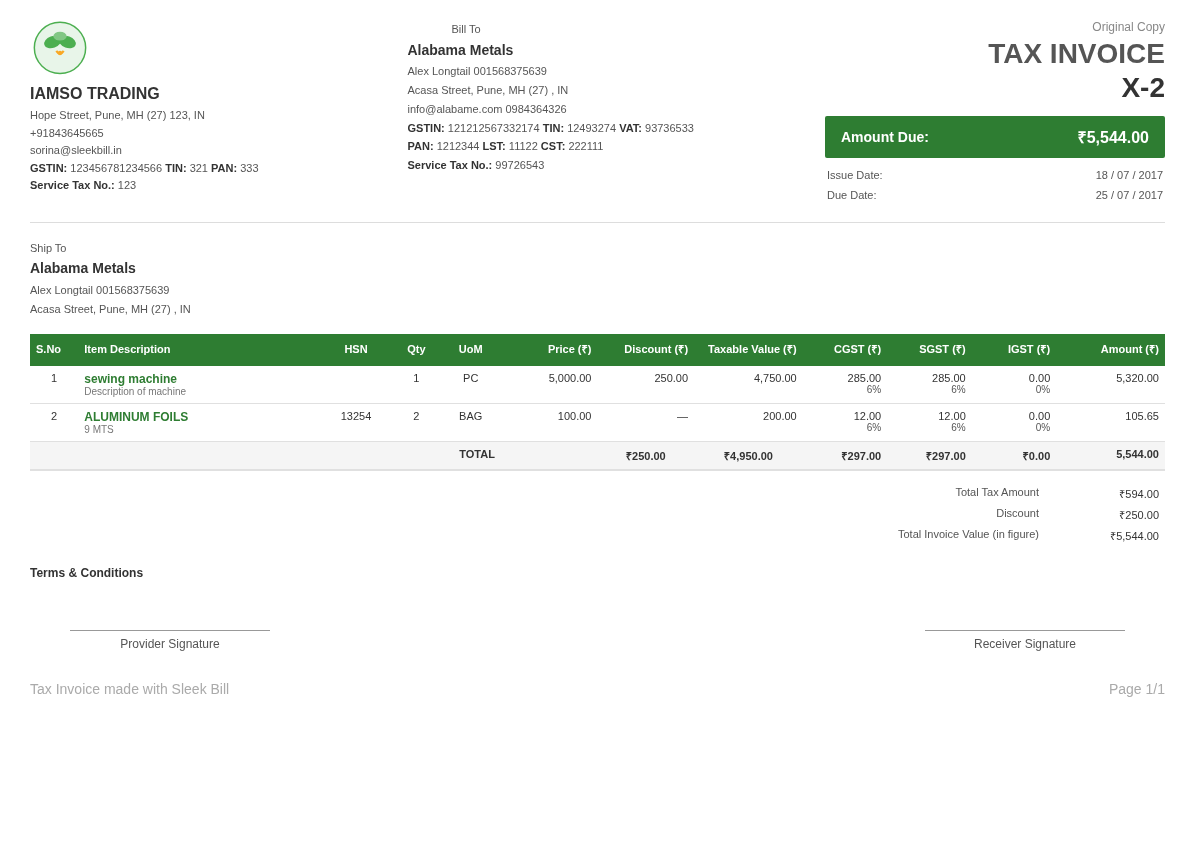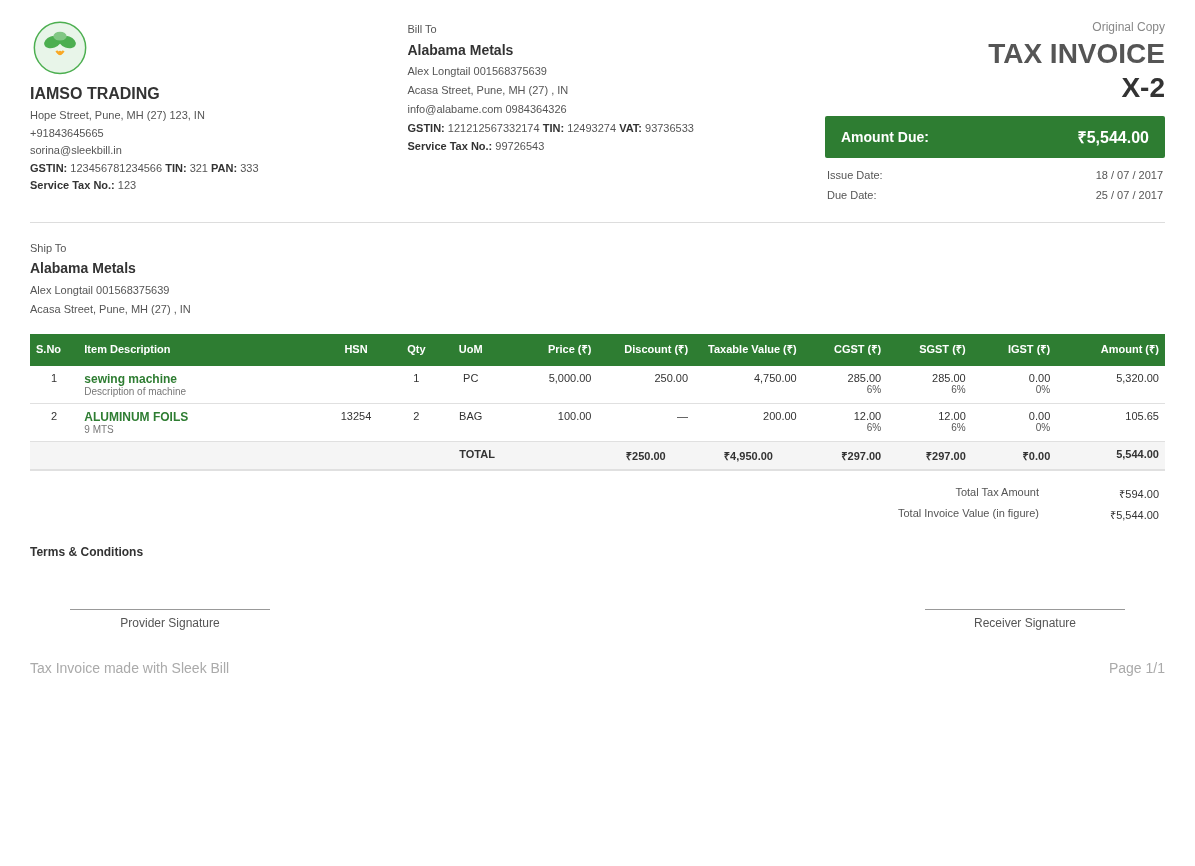--- a/index.html
+++ b/index.html
@@ -249,32 +249,40 @@
       <span class="label">TIN:</span>
       <span>321</span>
       <span class="label">PAN:</span>
       <span>333</span><br>
       <span class="label">Service Tax No.:</span>
       <span>123</span>
     </div>
   </div>
 
   <div style="flex:0 0 340px; font-size:11px; line-height:1.7; color:#555;">
-    <div style="color:#555;">Bill To</div>
+    <div style="color:#555;margin-left:44px;">Bill To</div>
     <div style="font-size:14px;font-weight:bold;color:#333;">Alabama Metals</div>
     <div>Alex Longtail 001568375639</div>
     <div>Acasa Street, Pune, MH (27) , IN</div>
     <div>info@alabame.com 0984364326</div>
     <div>
       <span style="font-weight:bold;color:#333;">GSTIN:</span>
       <span>121212567332174</span>
       <span style="font-weight:bold;color:#333;">TIN:</span>
       <span>12493274</span>
       <span style="font-weight:bold;color:#333;">VAT:</span>
       <span>93736533</span>
+    </div>
+    <div>
+      <span style="font-weight:bold;color:#333;">PAN:</span>
+      <span>1212344</span>
+      <span style="font-weight:bold;color:#333;">LST:</span>
+      <span>11122</span>
+      <span style="font-weight:bold;color:#333;">CST:</span>
+      <span>222111</span>
     </div>
     <div>
       <span style="font-weight:bold;color:#333;">Service Tax No.:</span>
       <span>99726543</span>
     </div>
   </div>
 
   <div class="invoice-section">
     <div class="original-copy">Original Copy</div>
     <div class="tax-invoice-title">TAX INVOICE</div>
@@ -389,20 +397,24 @@
     </tr>
   </tbody>
 </table>
 
 <div style="border-top: 1px solid #e0e0e0; padding-top:12px;">
   <div class="summary-row">
     <div class="summary-label">Total Tax Amount</div>
     <div class="summary-value">₹594.00</div>
   </div>
   <div class="summary-row">
+    <div class="summary-label">Discount</div>
+    <div class="summary-value">₹250.00</div>
+  </div>
+  <div class="summary-row">
     <div class="summary-label">Total Invoice Value (in figure)</div>
     <div class="summary-value">₹5,544.00</div>
   </div>
 </div>
 
 <div class="terms-section">
   <div class="terms-title">Terms &amp; Conditions</div>
 </div>
 
 <div class="signature-section">

